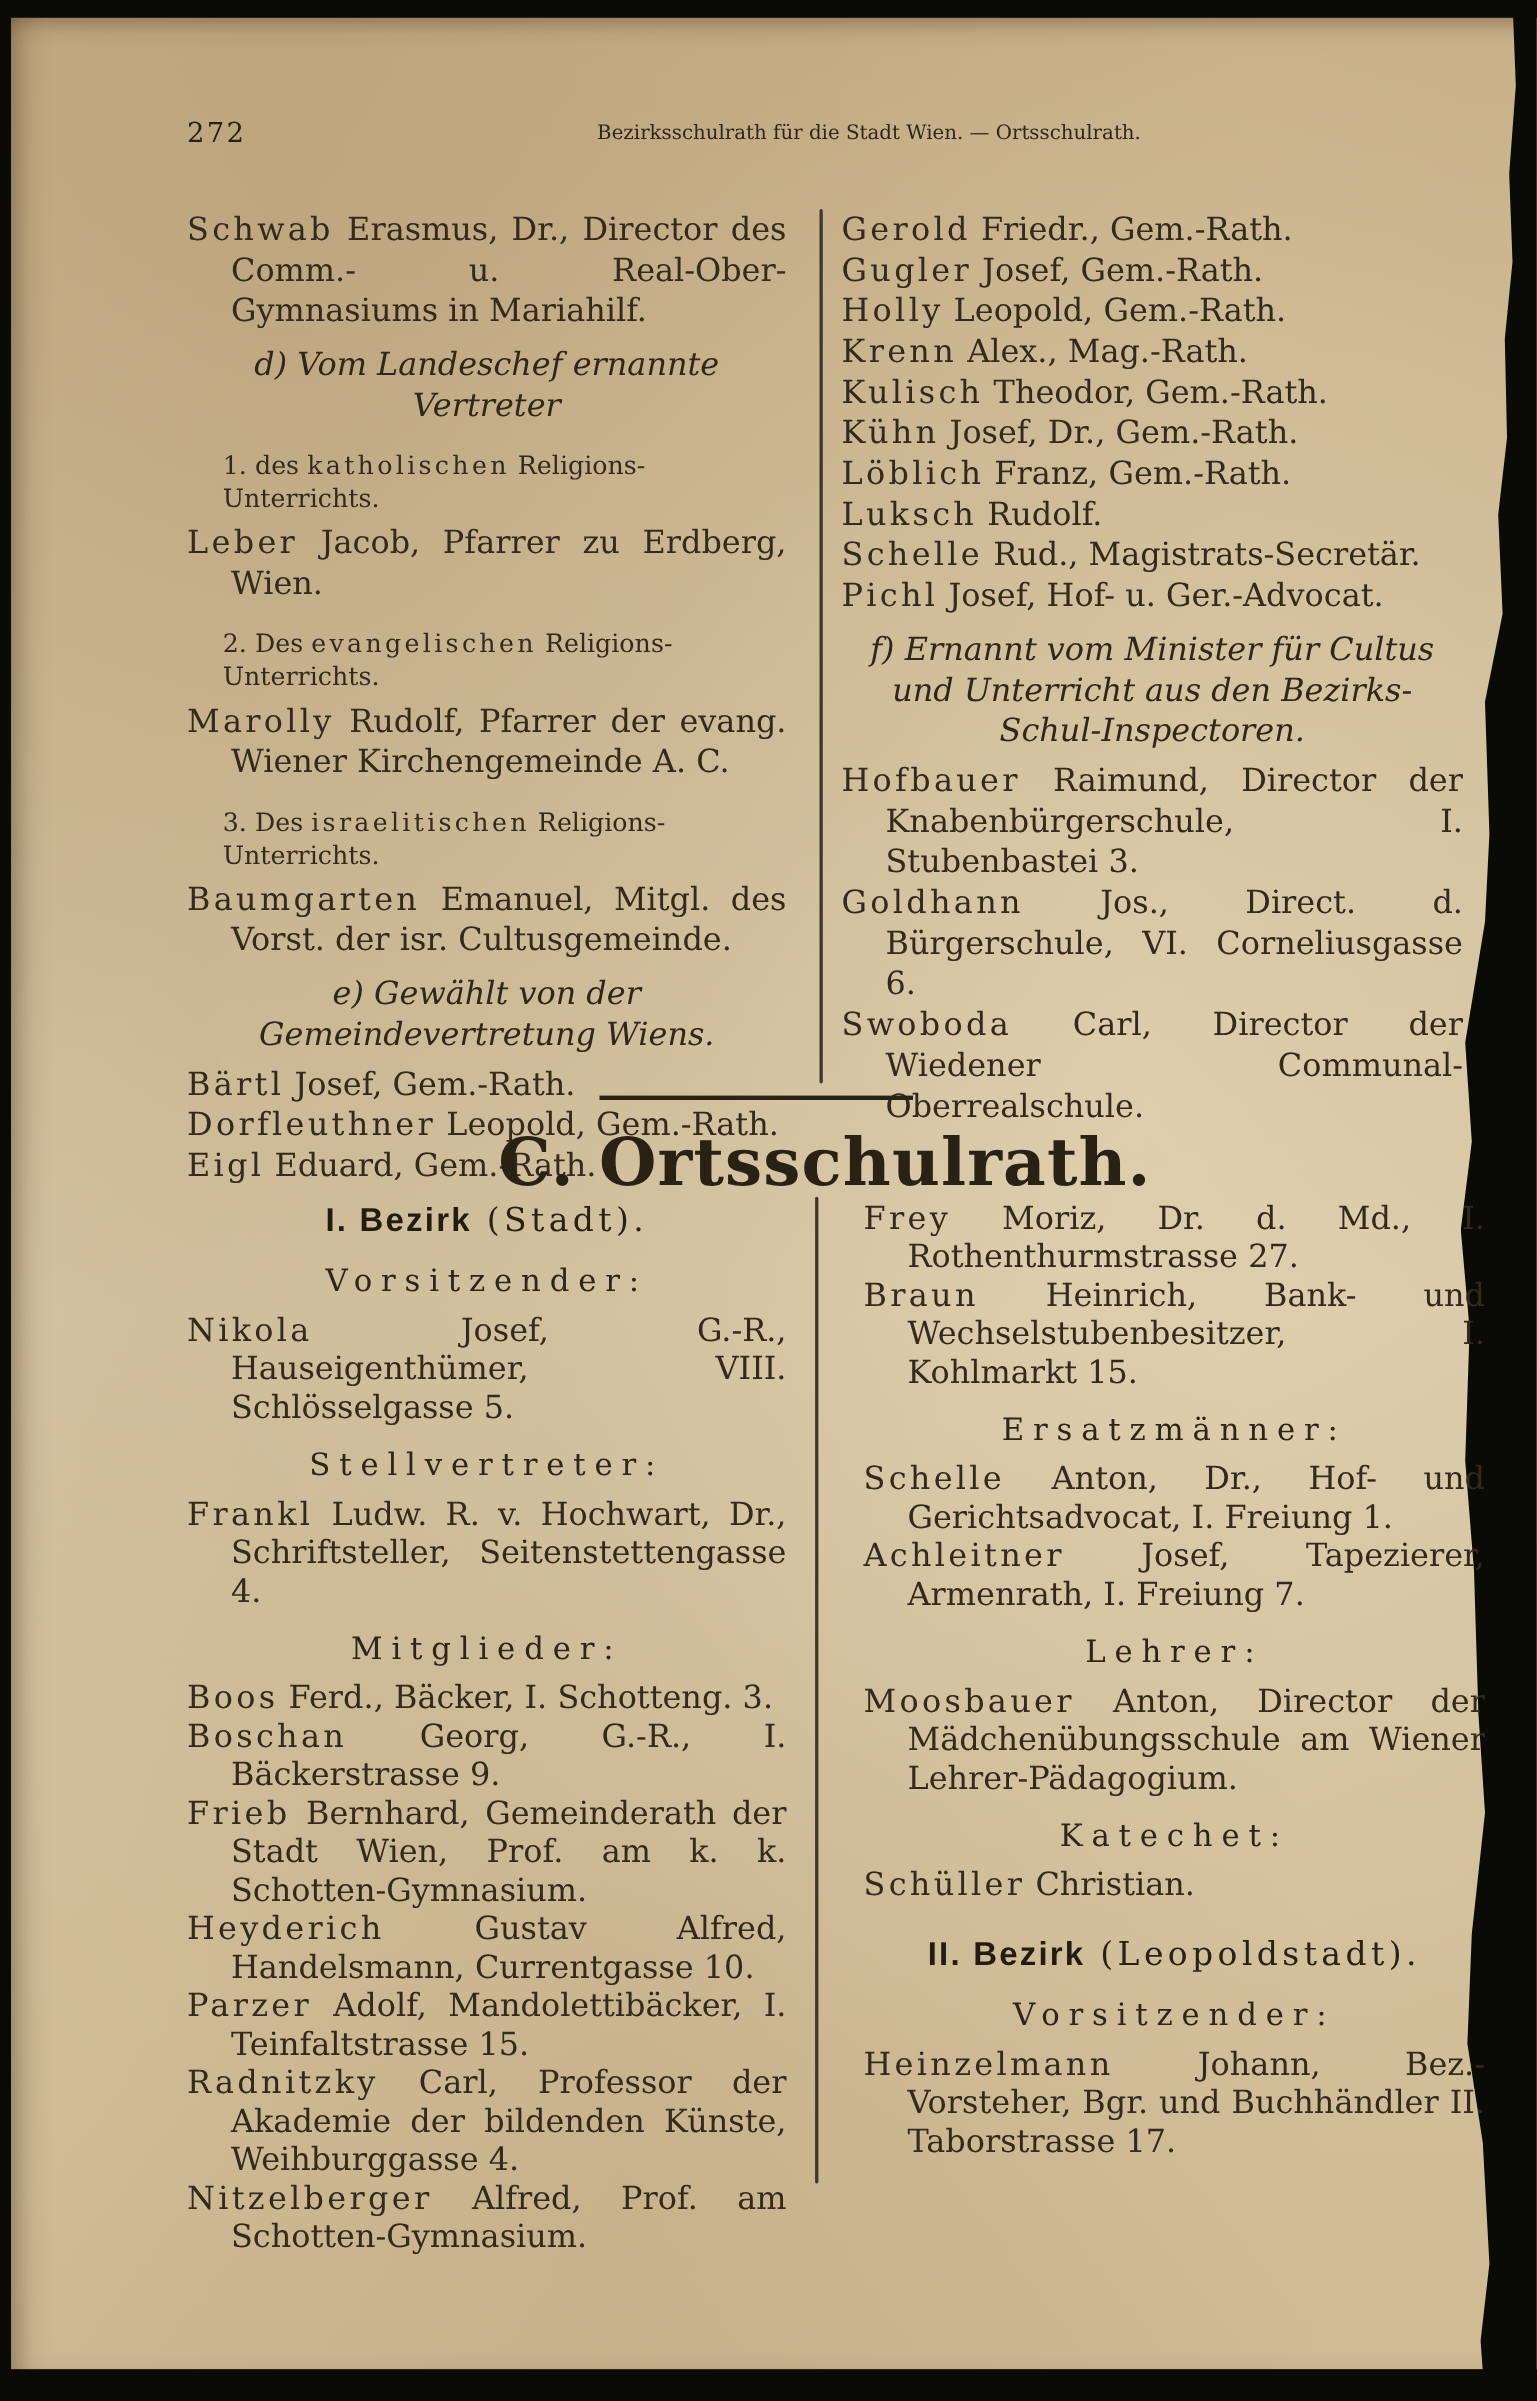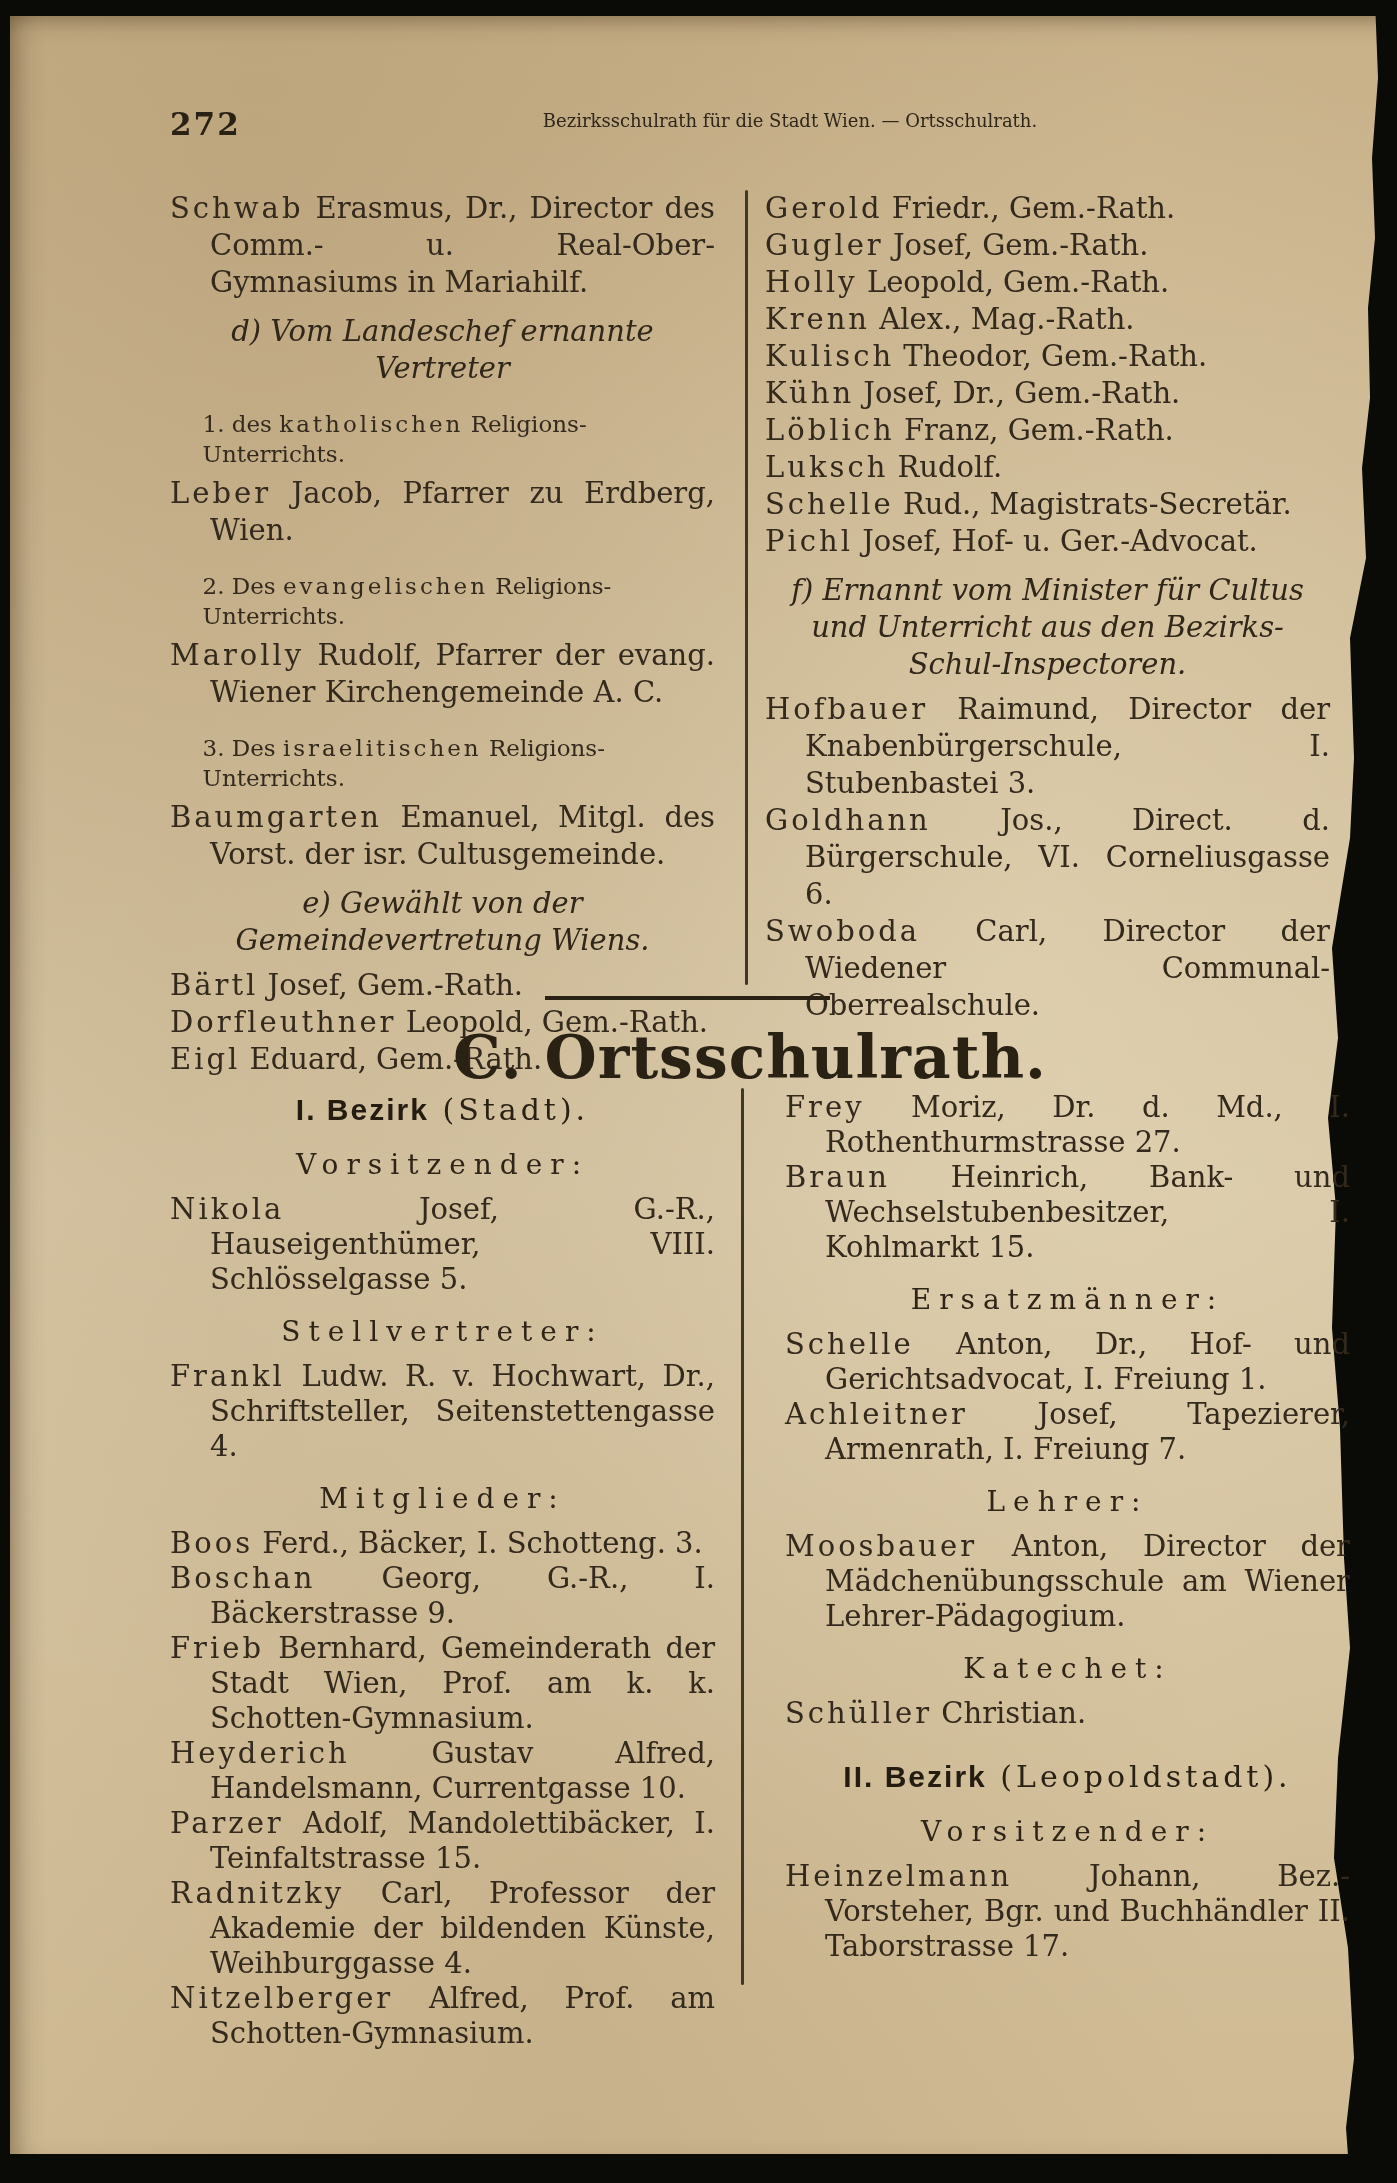--- a/index.html
+++ b/index.html
@@ -14,21 +14,21 @@
       linear-gradient(#c8b189 0%, #d2bf9b 38%, #d7c6a4 55%, #cfba93 100%);
     box-shadow:inset 22px 0 30px -18px rgba(60,40,20,.45), inset 0 14px 24px -14px rgba(60,40,20,.5);}
   
   .edge{position:absolute;background:#0a0a06;}
   #edge-top{left:0;top:0;width:1397px;height:16px;}
   #edge-left{left:0;top:0;width:10px;height:2183px;}
   #edge-bottom{left:0;top:2154px;width:1397px;height:29px;}
   #edge-right{left:1320px;top:0;width:77px;height:2183px;
     clip-path:polygon(77px 0,77px 2183px,30px 2183px,26px 2128px,34px 2058px,28px 1948px,14px 1858px,18px 1758px,30px 1648px,24px 1558px,20px 1428px,12px 1328px,16px 1208px,8px 1118px,18px 1038px,12px 948px,30px 838px,34px 758px,30px 638px,46px 558px,42px 468px,50px 398px,48px 308px,55px 238px,52px 158px,58px 78px,55px 0);}
   
-  #pagenum{position:absolute;left:170px;top:106px;font-size:31px;font-weight:bold;letter-spacing:2px;color:#2a2115;}
+  #pagenum{position:absolute;left:170px;top:106px;font-size:25px;font-weight:normal;letter-spacing:2px;color:#2a2115;}
   #runhead{position:absolute;left:400px;top:110px;width:780px;text-align:center;font-size:18px;color:#2f261a;}
   
   .col{position:absolute;}
   #colA-left {left:170px;top:190px;width:545px;}
   #colA-right{left:765px;top:190px;width:565px;}
   #colC-left {left:170px;top:1090px;width:545px;}
   #colC-right{left:785px;top:1090px;width:565px;}
   .vdiv{position:absolute;width:3px;background:#40372a;border-radius:2px;}
   #vdiv-a{left:745px;top:190px;height:795px;}
   #vdiv-c{left:741px;top:1088px;height:897px;}

